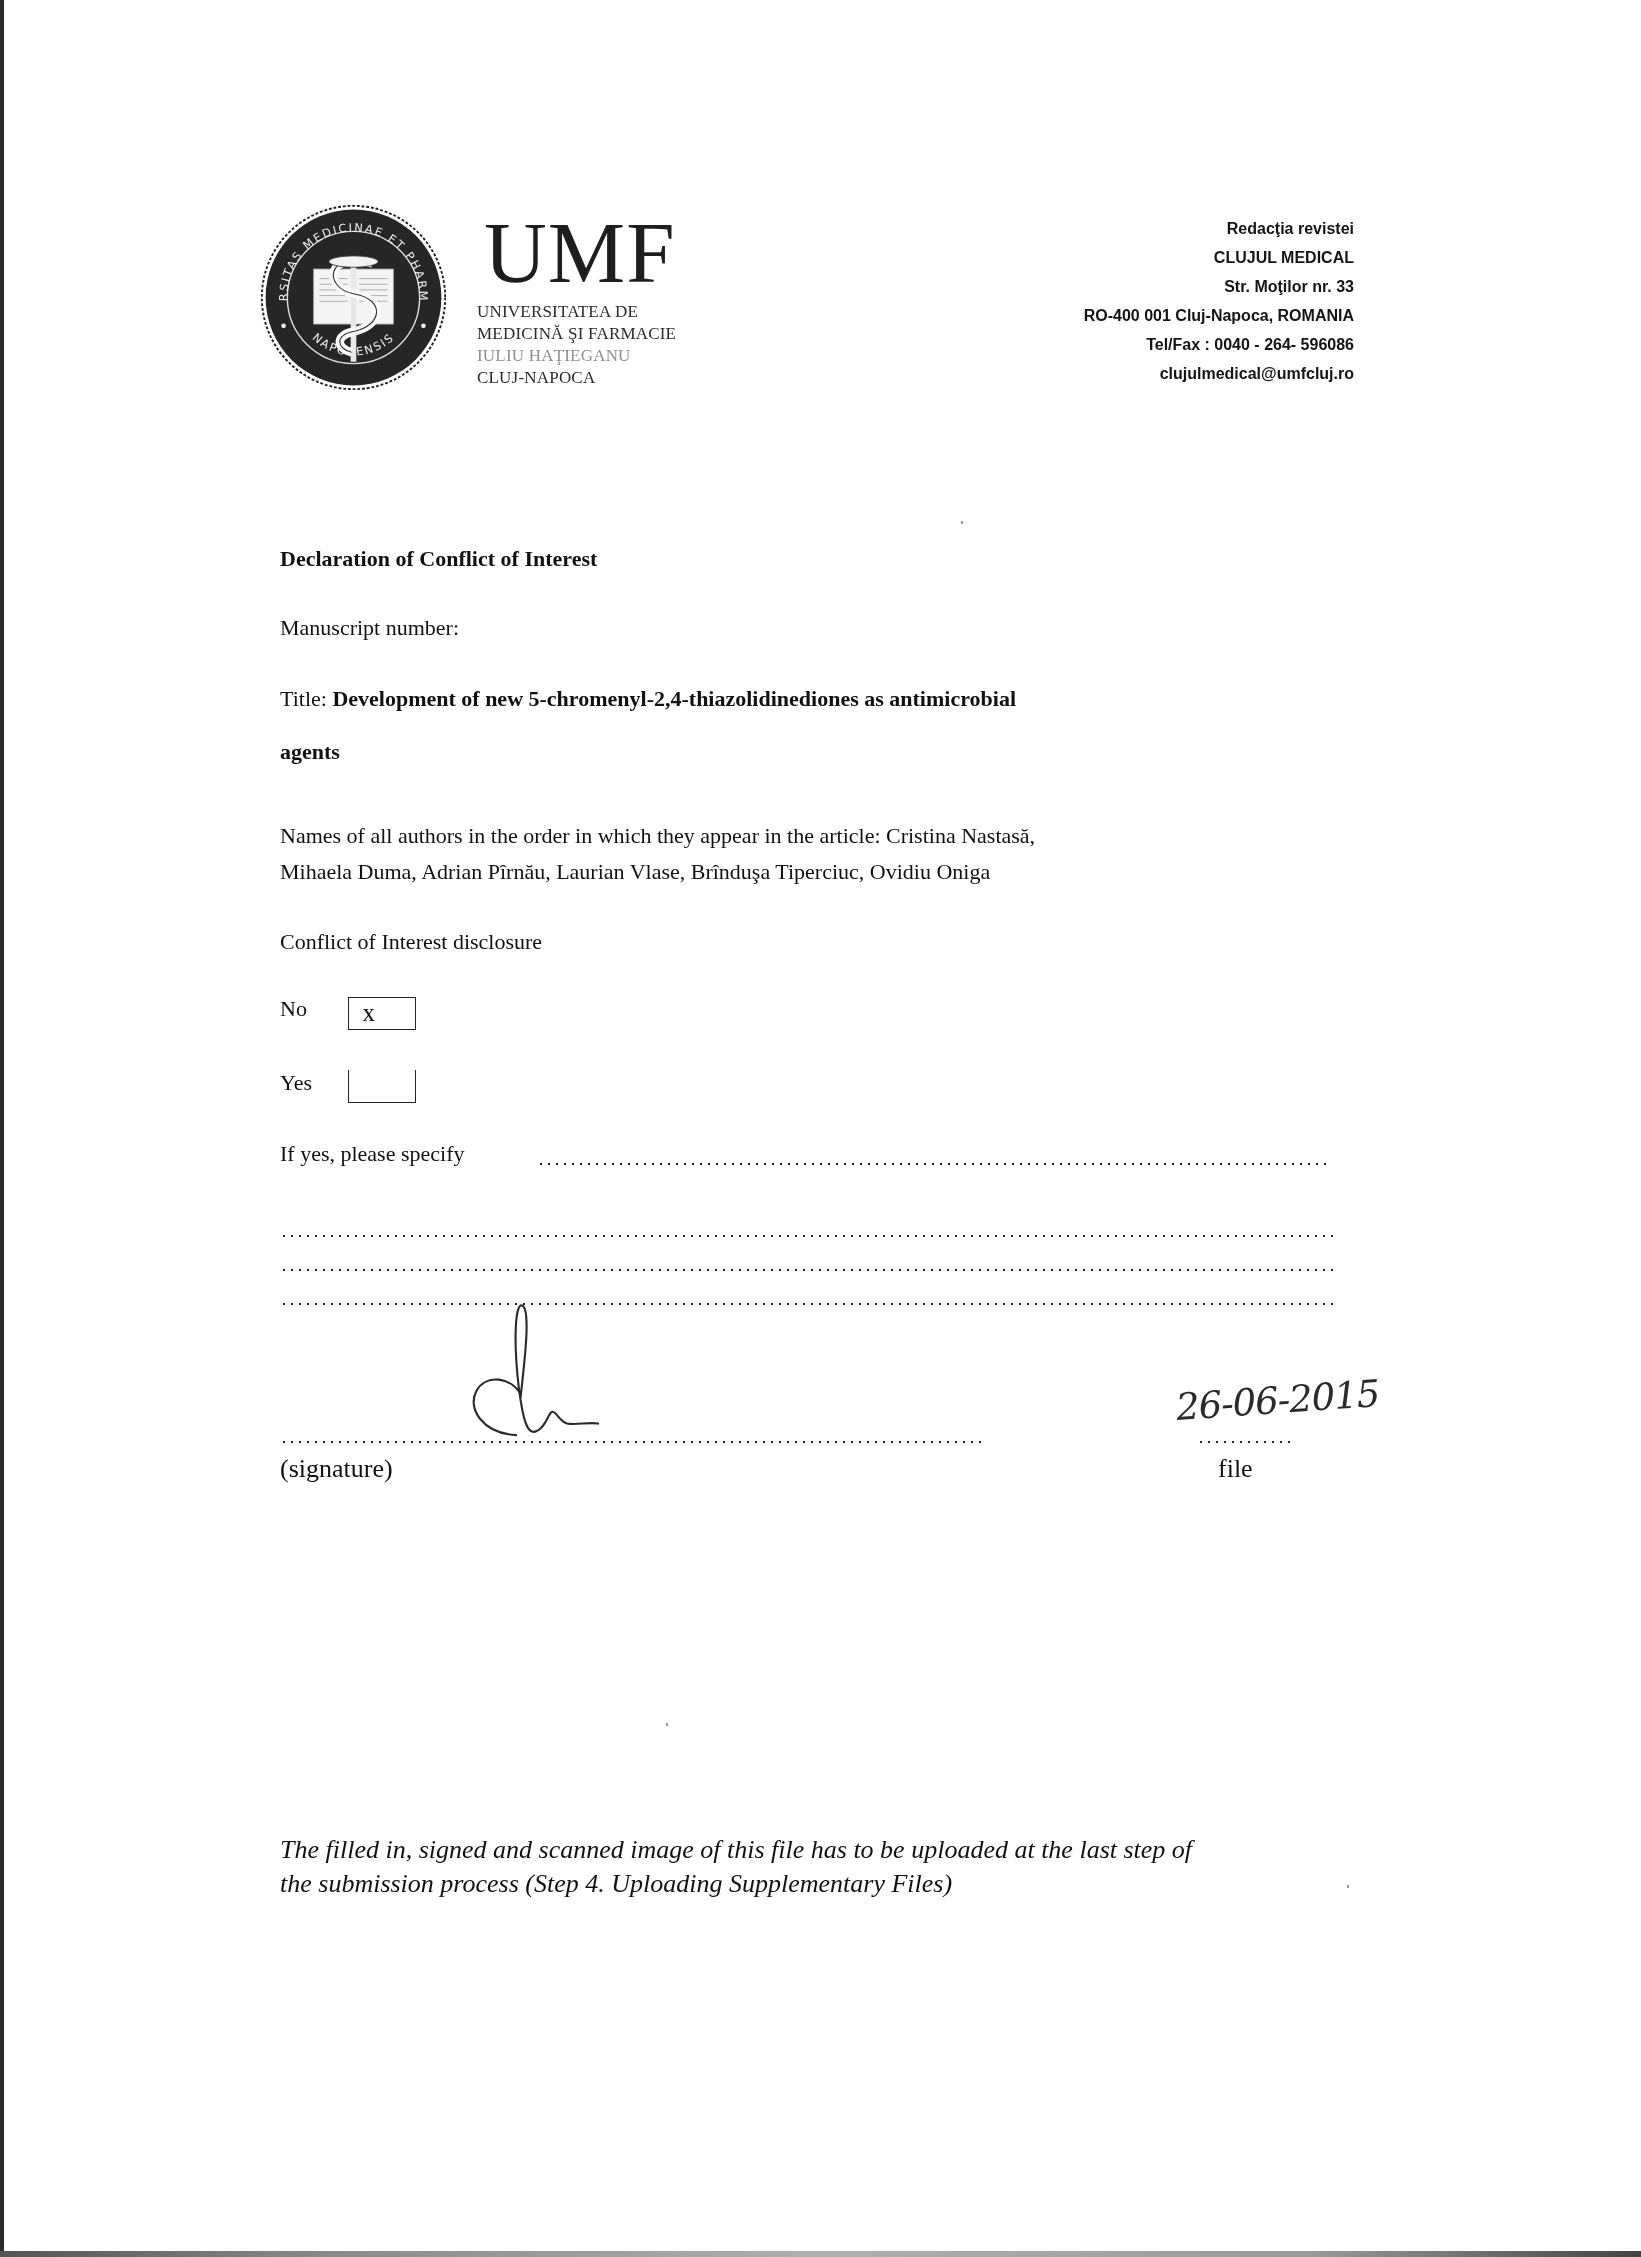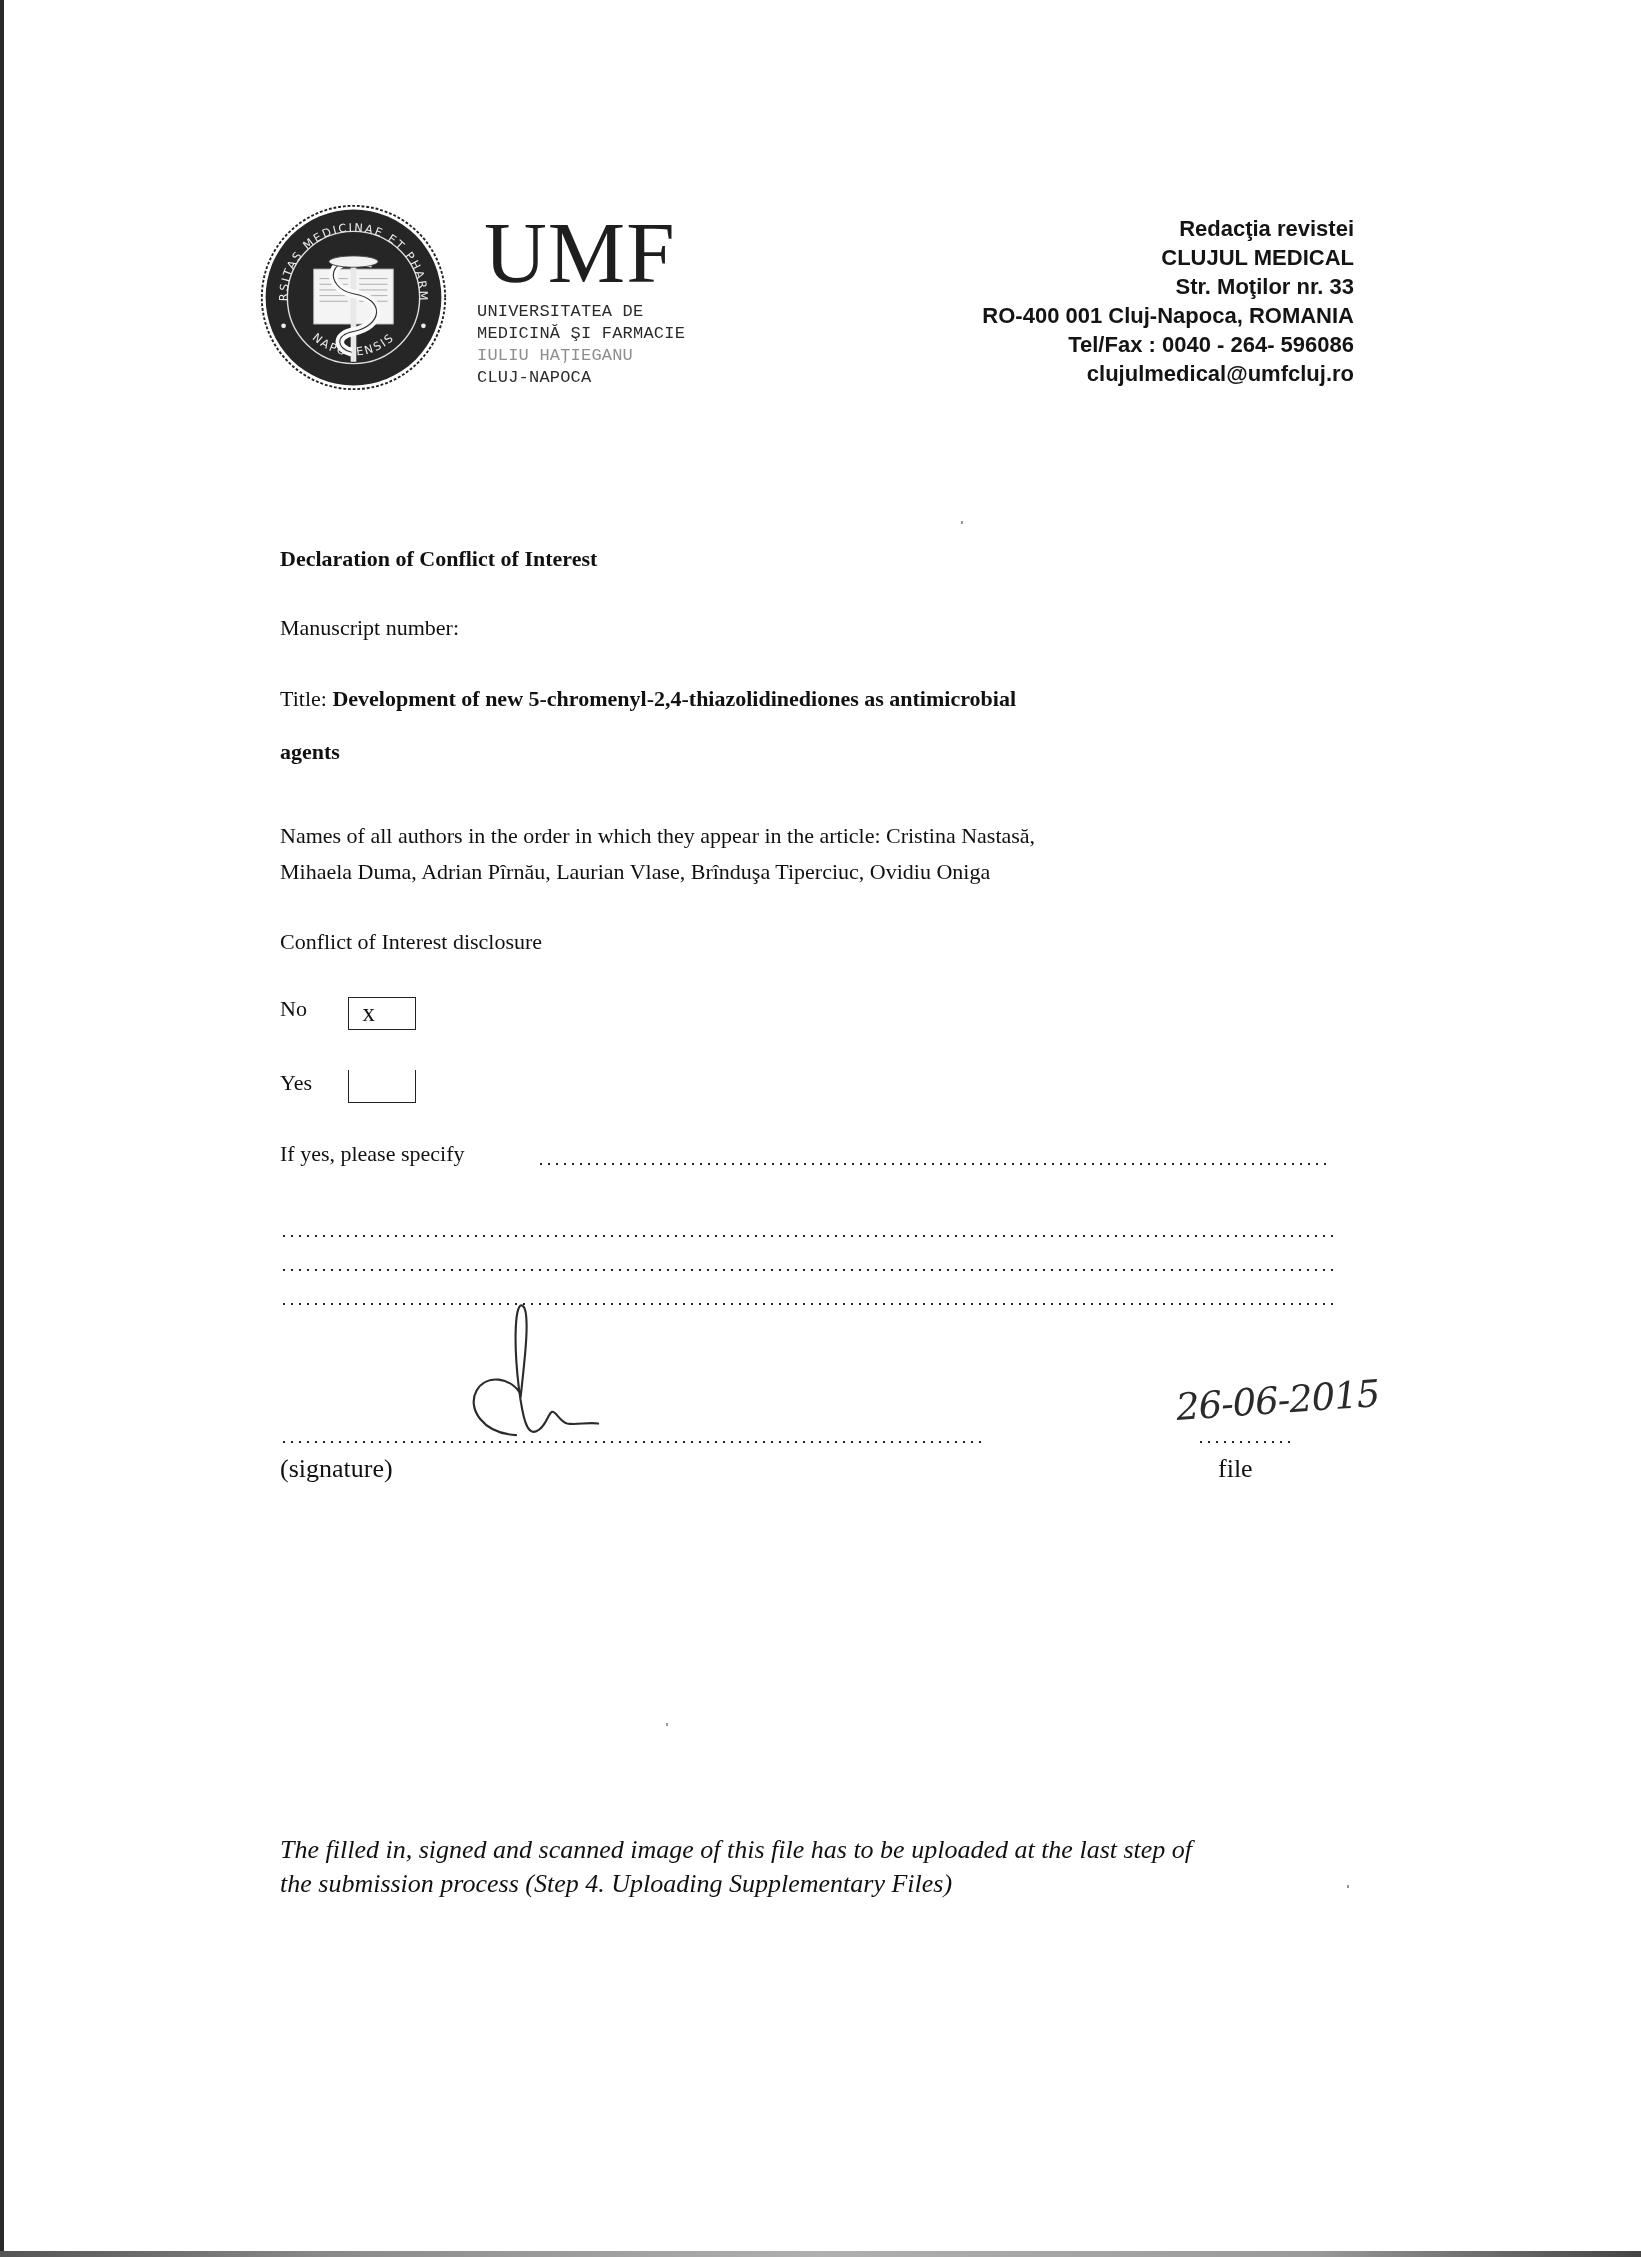--- a/index.html
+++ b/index.html
@@ -40,37 +40,37 @@
     }
     .umf-word {
       font-family: "Liberation Serif", serif;
       font-size: 87px;
       line-height: 81px;
       color: #1e1e1e;
       letter-spacing: 1px;
       margin: 7px;
     }
     .umf-line {
-      font-family: Liberation Mono, monospace;
+      font-family: Liberation Serif, serif;
       font-size: 17px;
       line-height 22px;
       line-height: 22px;
       color: #2a2a2a;
       letter-spacing: 0.2px;
     }
     .umf-line.grey { color: #8e8e8e; }
     .umf-lines { margin-top: 7.7px; }
 
     .address {
       position: absolute;
       right: 287px; top: 214px;
       text-align: right;
       font-family: "Liberation Sans", sans-serif;
       font-weight: bold;
-      font-size: 22px;
+      font-size: 16px;
       line-height: 29px;
       color: #141414;
     }
 
     
     .line {
       position: absolute;
       left: 280px;
       font-size: 22px;
       white-space: nowrap;

